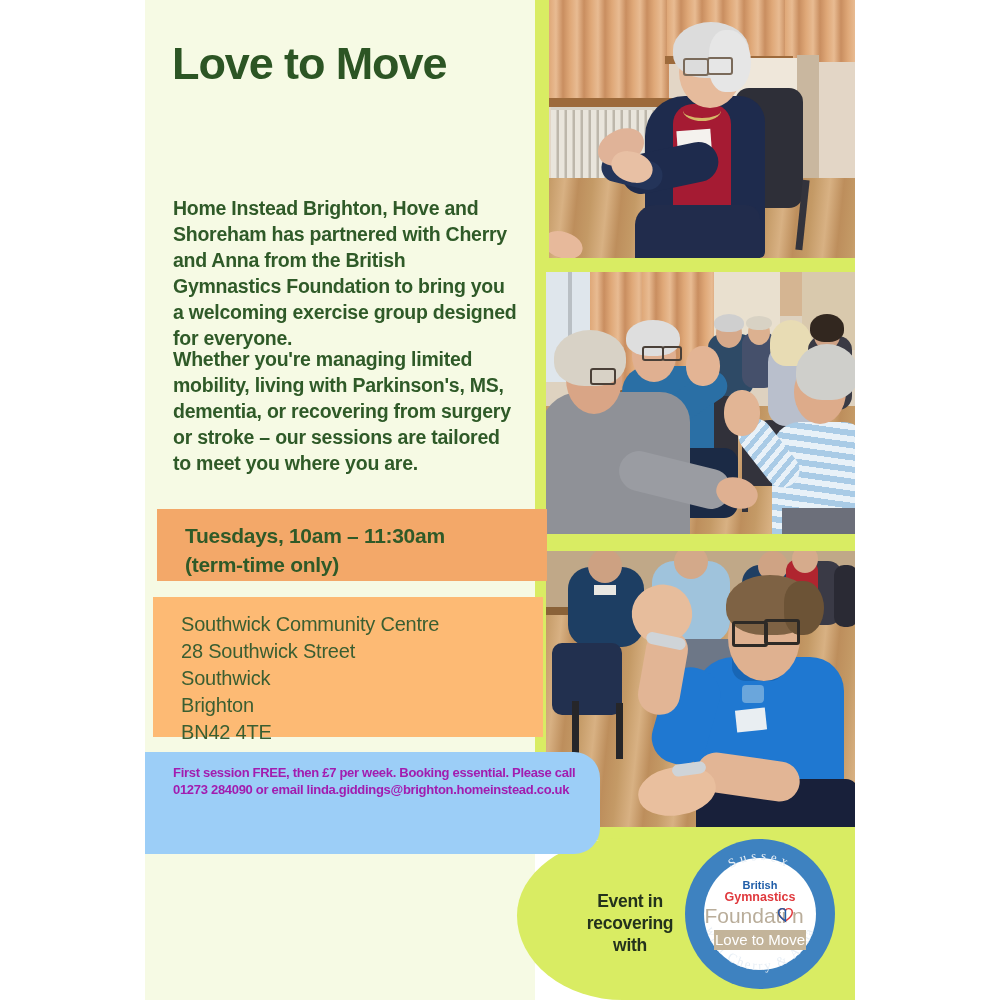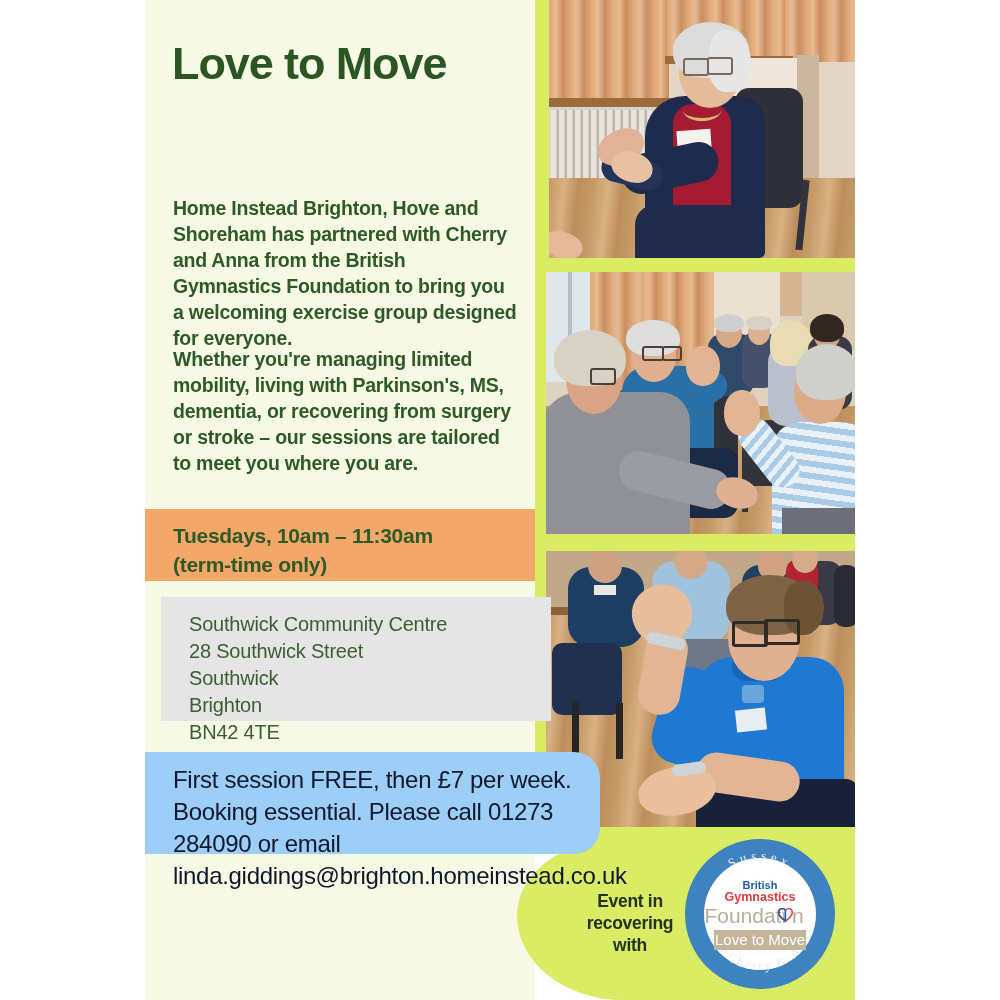--- a/index.html
+++ b/index.html
@@ -46,50 +46,50 @@
     position:absolute;left:28px;width:345px;
     color:#2F5A28;
     font-size:19.5px;line-height:1.33;font-weight:600;
     letter-spacing:-0.25px;
   }
   .para.p1{top:196px;}
   .para.p2{top:347px;}
 
   
   .band-orange{
-    position:absolute;left:0px;top:509px;width:390px;height:72px;
+    position:absolute;left:12px;top:509px;width:390px;height:72px;
     background:#F3A869;
   }
   .band-orange .bt{
     position:absolute;left:28px;top:13px;width:350px;
     color:#2F5A28;font-size:21px;line-height:1.36;font-weight:700;
     letter-spacing:-0.3px;
   }
 
   
   .band-purple{
-    position:absolute;left:16px;top:597px;width:390px;height:124px;
-    background:#e5e5e5;
+    position:absolute;left:8px;top:597px;width:390px;height:140px;
+    background:#fdba74;
   }
   .band-purple .bt{
     position:absolute;left:28px;top:14px;width:350px;
     color:#3A5E31;font-size:20px;line-height:1.35;font-weight:400;
     letter-spacing:-0.2px;
   }
 
   
   .band-blue{
     position:absolute;left:145px;top:752px;width:455px;height:102px;
     background:#9CCEF7;
     border-top-right-radius:26px;
     border-bottom-right-radius:26px;
   }
   .band-blue .bt{
     position:absolute;left:28px;top:12px;width:420px;
-    color:#0f172a;font-size:24px;line-height:1.33;font-weight:400;
+    color:#a21caf;font-size:13px;line-height:1.33;font-weight:700;
     letter-spacing:-0.3px;
   }
 
   
   .logo{
     position:absolute;left:200px;top:872px;width:270px;height:82px;
   }
   .logo svg{display:block;width:100%;height:100%;}
 
   

